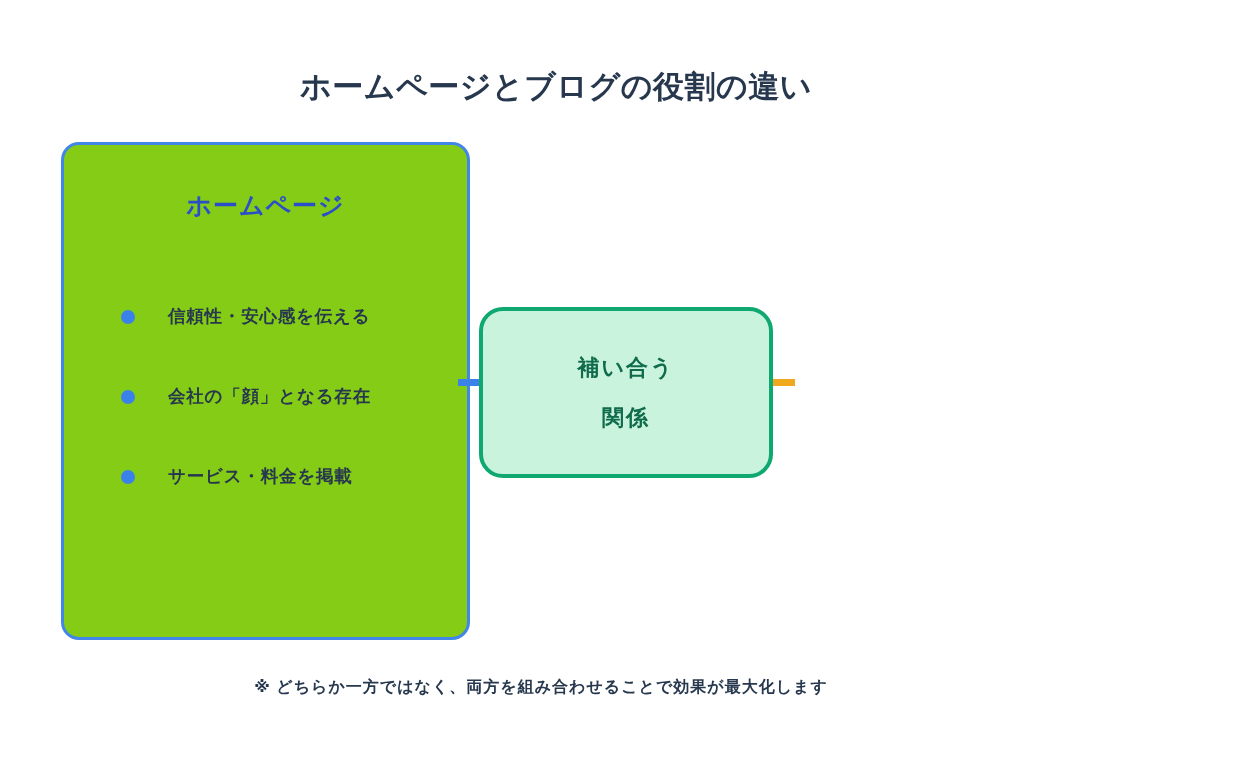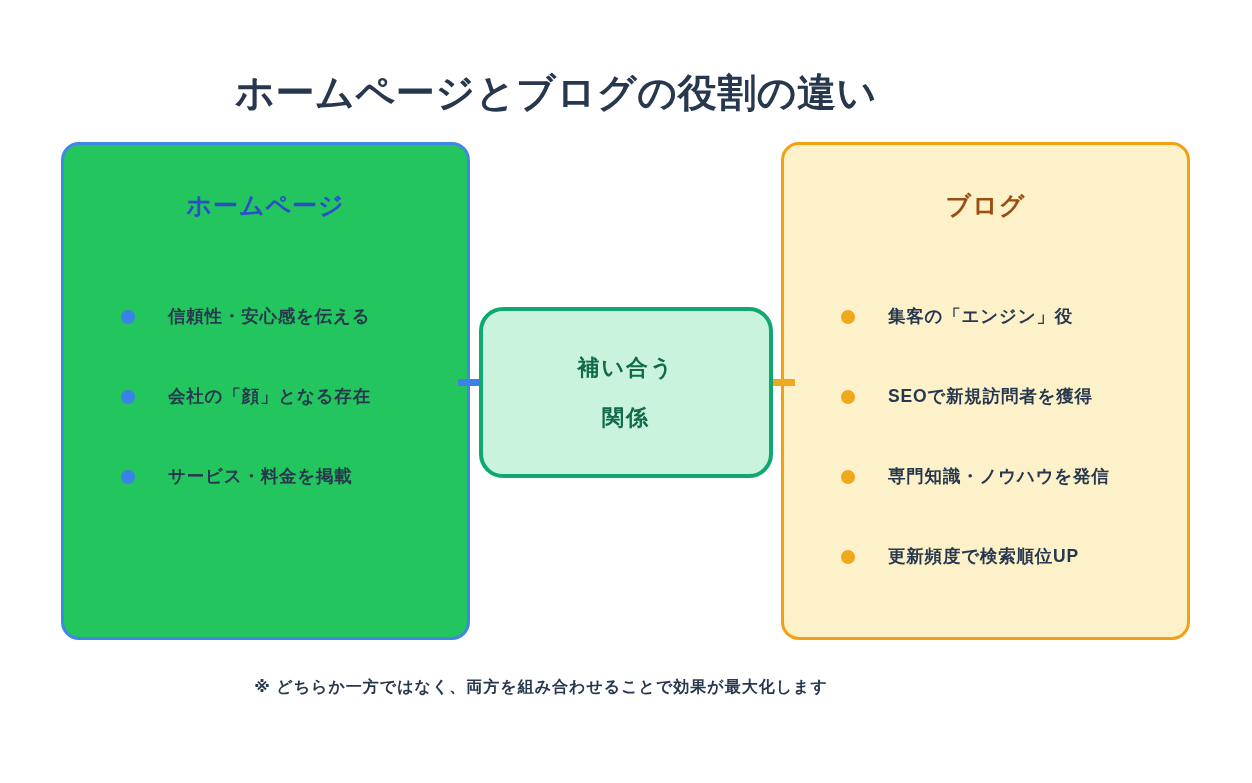--- a/index.html
+++ b/index.html
@@ -21,39 +21,39 @@
     background: #ffffff;
   }
 
   
   .title {
     position: absolute;
     left: 0;
     top: 66px;
     width: 1112px;
     text-align: center;
-    font-size: 39px;
+    font-size: 31px;
     font-weight: 700;
     color: #27384e;
     letter-spacing: 0.5px;
     white-space: nowrap;
   }
 
   
   .panel {
     position: absolute;
     top: 142px;
     width: 409px;
     height: 498px;
     border-radius: 18px;
     box-sizing: border-box;
   }
   .panel-left {
     left: 61px;
-    background: #22c55e;
+    background: #84cc16;
     border: 3px solid #4287e8;
   }
   .panel-right {
     left: 781px;
     background: #fdf1c9;
     border: 3px solid #f3a114;
   }
 
   .panel-heading {
     position: absolute;
@@ -201,41 +201,20 @@
         <span class="bullet-dot"></span>
         <span class="bullet-text">会社の「顔」となる存在</span>
       </li>
       <li class="bullet-item">
         <span class="bullet-dot"></span>
         <span class="bullet-text">サービス・料金を掲載</span>
       </li>
     </ul>
   </div>
 
-  <div class="panel panel-right">
-    <div class="panel-heading">ブログ</div>
-    <ul class="bullet-list">
-      <li class="bullet-item">
-        <span class="bullet-dot"></span>
-        <span class="bullet-text">集客の「エンジン」役</span>
-      </li>
-      <li class="bullet-item">
-        <span class="bullet-dot"></span>
-        <span class="bullet-text">SEOで新規訪問者を獲得</span>
-      </li>
-      <li class="bullet-item">
-        <span class="bullet-dot"></span>
-        <span class="bullet-text">専門知識・ノウハウを発信</span>
-      </li>
-      <li class="bullet-item">
-        <span class="bullet-dot"></span>
-        <span class="bullet-text">更新頻度で検索順位UP</span>
-      </li>
-    </ul>
-  </div>
 
   <div class="arrow arrow-left-shaft"></div>
   <div class="arrow-left-head"></div>
   <div class="arrow arrow-right-shaft"></div>
   <div class="arrow-right-head"></div>
 
   <div class="center-box">
     <div class="center-line line1">補い合う</div>
     <div class="center-line line2">関係</div>
   </div>

